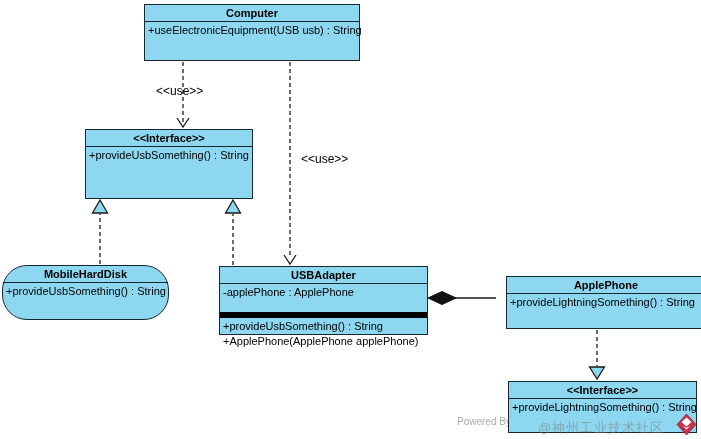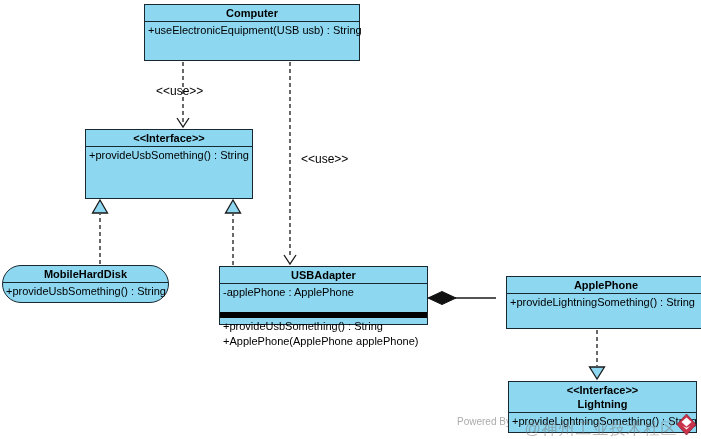--- a/index.html
+++ b/index.html
@@ -23,21 +23,21 @@
   .edge-label {
     position:absolute; z-index:3; font-size:12px; color:#000; white-space:nowrap;
   }
   .powered-by {
     position:absolute; left:457px; top:416px; z-index:1;
     font-size:10px; color:#ABABAB; white-space:nowrap;
   }
   .vp-logo { position:absolute; left:676px; top:413px; z-index:6; width:21px; height:23px; }
   .watermark {
     position:absolute; left:505px; top:419px; width:192px; z-index:6;
-    font-size:16px; letter-spacing:1px; text-align:center;
+    font-size:13px; letter-spacing:1px; text-align:center;
     color:rgba(125,125,125,0.55); white-space:nowrap;
   }
 </style>
 </head>
 <body>
 
 <div class="canvas">
 
   <svg class="connectors" width="701" height="439" viewBox="0 0 701 439">
 
@@ -84,49 +84,48 @@
 
   <div class="uml-box" style="left:85px; top:129px; width:168px; height:70px;">
     <div class="uml-title">
       <div class="stereotype">&lt;&lt;Interface&gt;&gt;</div>
     </div>
     <div class="uml-body">
       <div class="uml-member">+provideUsbSomething() : String</div>
     </div>
   </div>
 
-  <div class="uml-box" style="left:2px; top:265px; width:167px; height:38px;border-radius:25px;">
+  <div class="uml-box" style="left:2px; top:265px; width:167px; height:55px;border-radius:25px;">
     <div class="uml-title">MobileHardDisk</div>
     <div class="uml-body">
       <div class="uml-member">+provideUsbSomething() : String</div>
     </div>
   </div>
 
-  <div class="uml-box" style="left:219px; top:266px; width:209px; height:59px;">
+  <div class="uml-box" style="left:219px; top:266px; width:209px; height:69px;">
     <div class="uml-title">USBAdapter</div>
     <div class="uml-attrs">
       <div class="uml-member">-applePhone : ApplePhone</div>
     </div>
     <div class="uml-body">
       <div class="uml-member">+provideUsbSomething() : String</div>
       <div class="uml-member">+ApplePhone(ApplePhone applePhone)</div>
     </div>
   </div>
 
   <div class="uml-box" style="left:506px; top:276px; width:200px; height:53px;">
     <div class="uml-title">ApplePhone</div>
     <div class="uml-body">
       <div class="uml-member">+provideLightningSomething() : String</div>
     </div>
   </div>
 
   <div class="uml-box" style="left:508px; top:381px; width:189px; height:52px;">
     <div class="uml-title">
       <div class="stereotype">&lt;&lt;Interface&gt;&gt;</div>
-      <div>Lightning</div>
     </div>
     <div class="uml-body">
       <div class="uml-member">+provideLightningSomething() : String</div>
     </div>
   </div>
 
   <div class="powered-by">Powered By</div>
 
   <svg class="vp-logo" viewBox="0 0 21 23">
     <path d="M10.5 1 L20 11.5 L10.5 22 L1 11.5 Z" fill="#C9334A" stroke="#8E1F33" stroke-width="0.8"></path>

